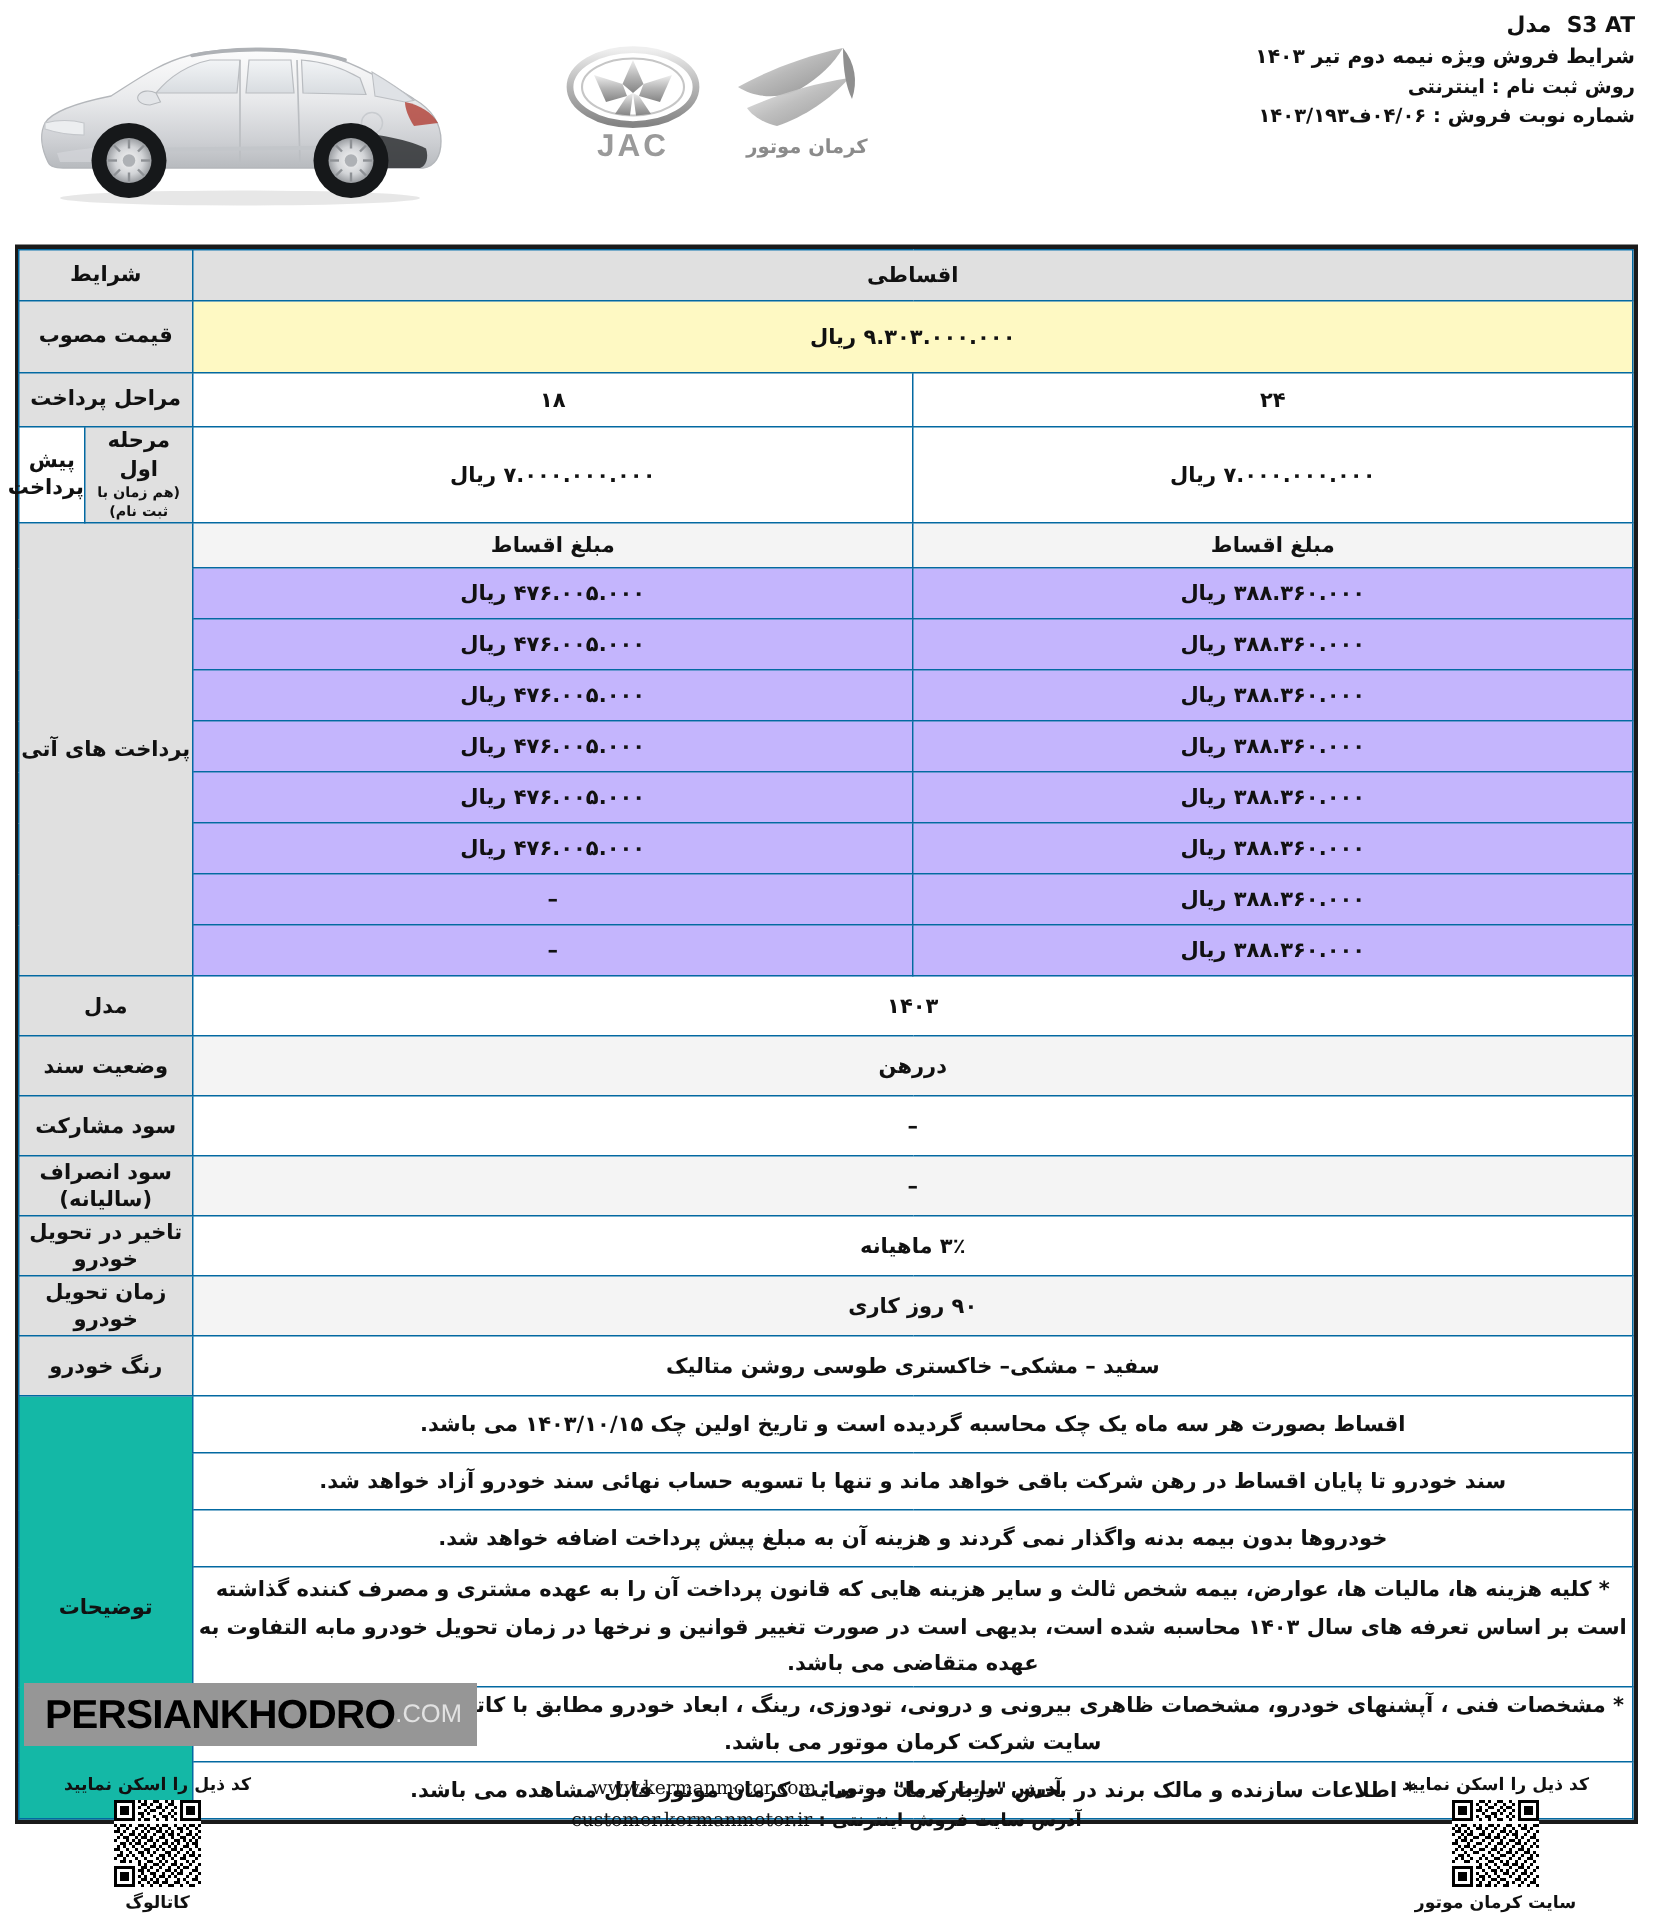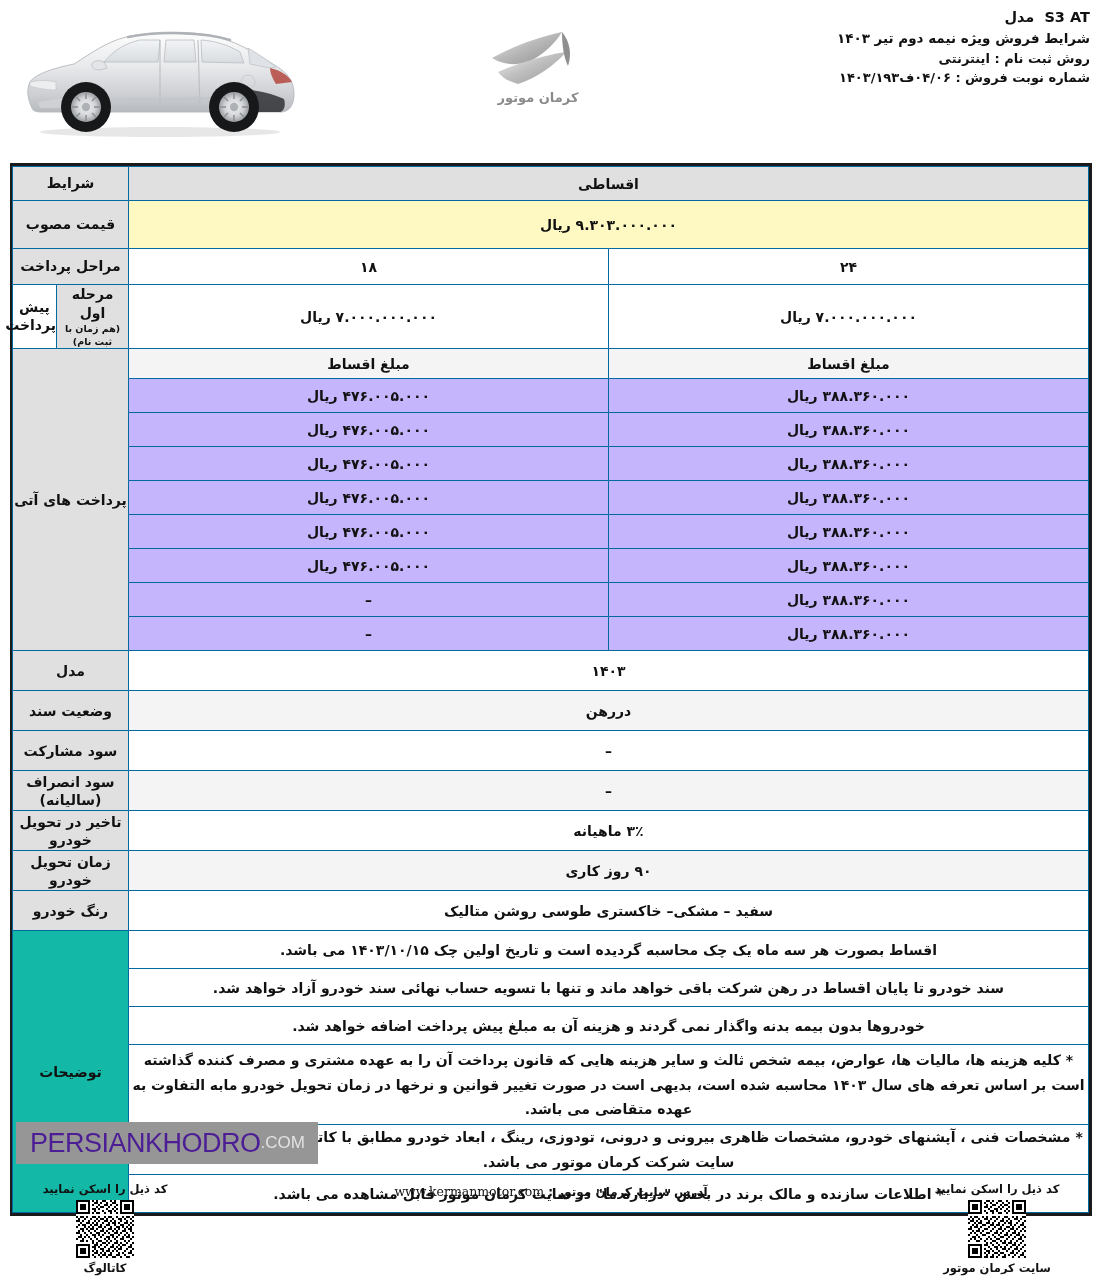--- a/index.html
+++ b/index.html
@@ -197,23 +197,23 @@
     width: 302px; height: 42px;
     background: #969696;
     display: flex;
     align-items: center;
     justify-content: flex-start;
     padding-right: 0; padding-left: 14px;
     direction: ltr;
     z-index: 40;
   }
   .wm-main {
-    color: #4c1d95;
+    color: #000000;
     font-size: 27px;
-    font-weight: normal;
+    font-weight: bold;
     letter-spacing: -0.5px;
     font-family: "Liberation Sans", sans-serif;
   }
   .wm-sub {
     color: #e2e2e2;
     font-size: 17px;
     font-weight: normal;
     letter-spacing: 0px;
     font-family: "Liberation Sans", sans-serif;
   }
@@ -309,20 +309,39 @@
           <linearGradient id="kmg" x1="0" y1="0" x2="1" y2="1">
             <stop offset="0%" stop-color="#f0f0f0"></stop>
             <stop offset="48%" stop-color="#b9b9b9"></stop>
             <stop offset="100%" stop-color="#8e8e8e"></stop>
           </linearGradient>
         </defs>
         <path d="M8,30 C26,20 50,10 78,4 C72,14 62,24 50,31 C38,38 20,38 8,30 Z" fill="url(#kmg)"></path>
         <path d="M14,44 C32,36 56,28 82,24 C70,38 52,50 34,56 C26,54 18,50 14,44 Z" fill="url(#kmg)" opacity="0.92"></path>
         <path d="M78,4 C86,14 88,26 84,38 C80,30 78,18 78,4 Z" fill="#8f8f8f"></path>
         <text x="54" y="74" font-size="13" font-weight="bold" fill="#8b8b8b" text-anchor="middle" font-family="'DejaVu Sans', sans-serif">کرمان موتور</text>
+      </svg>
+    </div>
+    <div class="logo-jac">
+      <svg viewBox="0 0 96 88" width="96" height="88" aria-hidden="true">
+        <defs>
+          <linearGradient id="jacg" x1="0" y1="0" x2="0" y2="1">
+            <stop offset="0%" stop-color="#efefef"></stop>
+            <stop offset="50%" stop-color="#b5b5b5"></stop>
+            <stop offset="100%" stop-color="#848484"></stop>
+          </linearGradient>
+        </defs>
+        <ellipse cx="48" cy="30" rx="42" ry="25" fill="none" stroke="url(#jacg)" stroke-width="4.5"></ellipse>
+        <ellipse cx="48" cy="30" rx="34" ry="19" fill="none" stroke="#c6c6c6" stroke-width="1.4"></ellipse>
+        <path d="M48,12 L55,28 L48,34 L41,28 Z" fill="url(#jacg)"></path>
+        <path d="M22,22 L41,28 L44,36 L30,40 Z" fill="url(#jacg)"></path>
+        <path d="M74,22 L55,28 L52,36 L66,40 Z" fill="url(#jacg)"></path>
+        <path d="M36,48 L44,36 L48,34 L46,49 Z" fill="url(#jacg)"></path>
+        <path d="M60,48 L52,36 L48,34 L50,49 Z" fill="url(#jacg)"></path>
+        <text x="48" y="76" font-size="21" font-weight="bold" fill="#9a9a9a" text-anchor="middle" letter-spacing="2" font-family="'Liberation Sans', sans-serif">JAC</text>
       </svg>
     </div>
   </div>
 
   <div class="header-text">
     <div class="ht-model"><span>S3 AT</span>&nbsp; <span>مدل</span></div>
     <div class="ht-line">شرایط  فروش  ویژه نیمه دوم تیر ۱۴۰۳</div>
     <div class="ht-small">روش ثبت نام : اینترنتی</div>
     <div class="ht-small">شماره نوبت فروش :  ۰۴/۰۶ف۱۴۰۳/۱۹۳</div>
   </div>
@@ -705,20 +724,24 @@
       </g>
     </svg>
     <div class="foot-label">کاتالوگ</div>
   </div>
 
   <div class="addr">
     <div class="addr-line">
       <span>آدرس سایت کرمان موتور :</span>
       <span class="lat">www.kermanmotor.com</span>
     </div>
+    <div class="addr-line">
+      <span>آدرس سایت فروش اینترنتی :</span>
+      <span class="lat">customer.kermanmotor.ir</span>
+    </div>
   </div>
 
   <div class="foot-block foot-right">
     <div class="foot-cap">کد ذیل را اسکن نمایید</div>
     <svg class="qr" viewBox="0 0 29 29" shape-rendering="crispEdges">
       <rect width="29" height="29" fill="#fff"></rect>
       <g fill="#000">
         <rect x="0" y="0" width="7" height="1"></rect>
           <rect x="0" y="6" width="7" height="1"></rect>
         <rect x="0" y="0" width="1" height="7"></rect>

